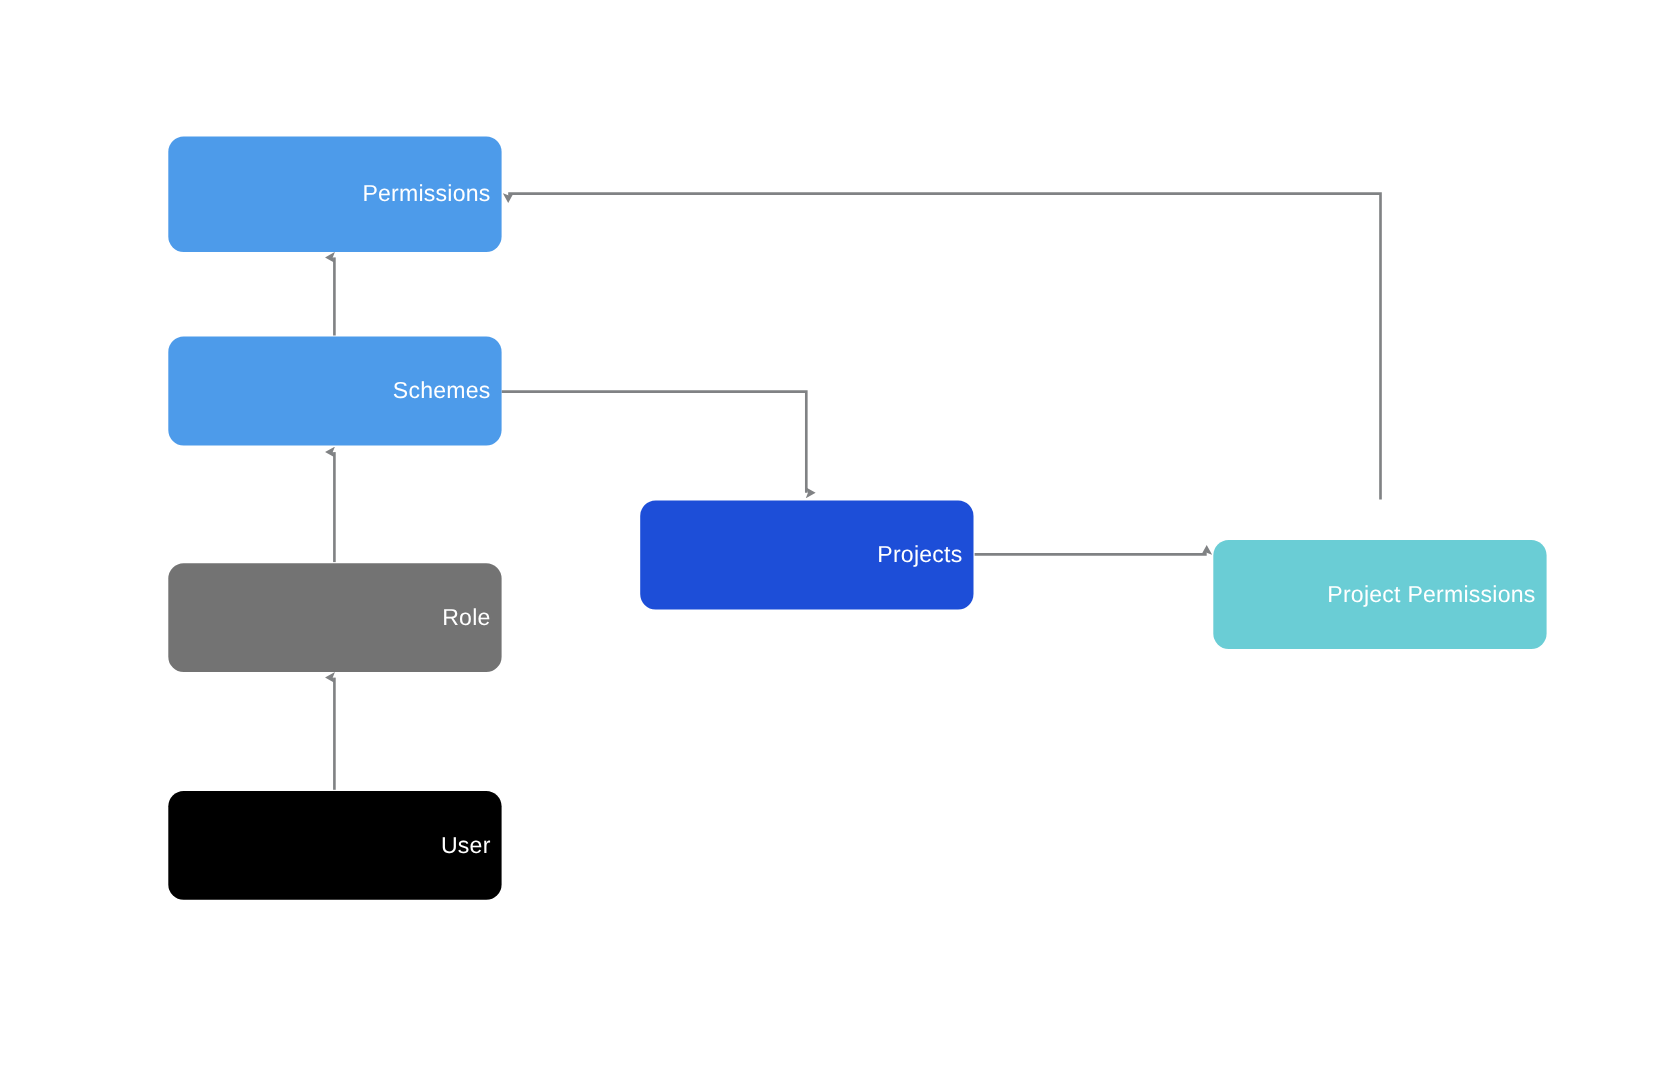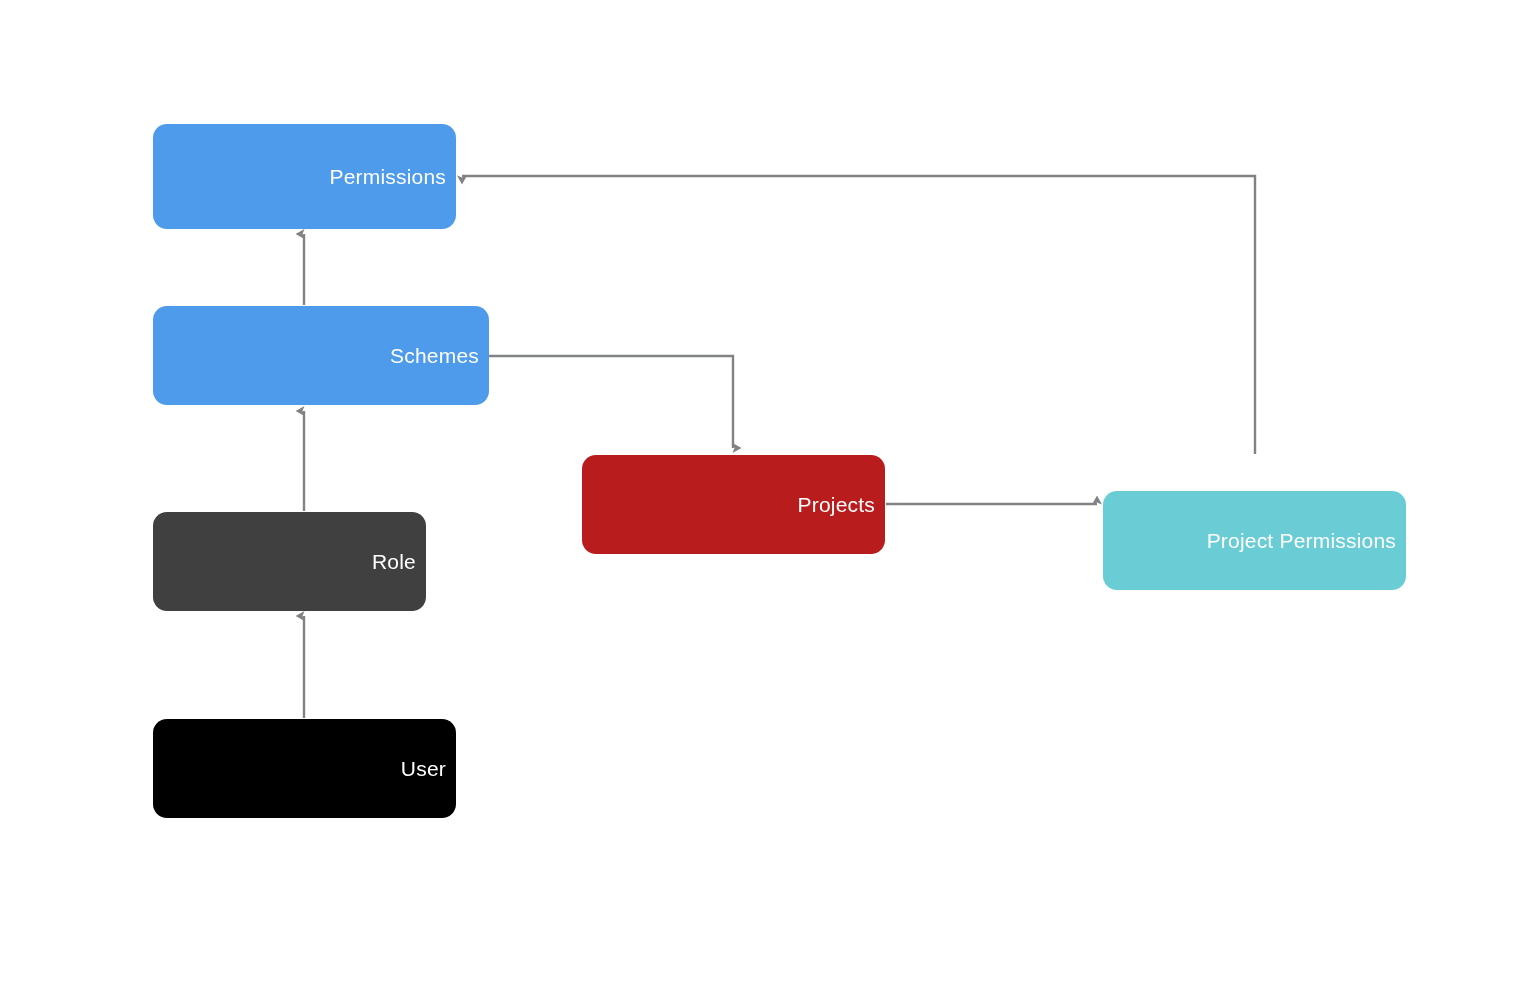--- a/index.html
+++ b/index.html
@@ -78,30 +78,30 @@
         <path d="M 456 356 L 733 356 L 733 448" fill="none" stroke="#808284" stroke-width="2.4" stroke-linecap="butt" stroke-linejoin="miter" marker-end="url(#arrow-down)"></path>
         <path d="M 886 504 L 1097 504" fill="none" stroke="#808284" stroke-width="2.4" stroke-linecap="butt" stroke-linejoin="miter" marker-end="url(#arrow-right)"></path>
         <path d="M 1255 454 L 1255 176 L 462 176" fill="none" stroke="#808284" stroke-width="2.4" stroke-linecap="butt" stroke-linejoin="miter" marker-end="url(#arrow-left)"></path>
       </g>
   </svg>
 
   <div id="nodes-group">
       <div class="node" style="left: 153px; top: 124px; width: 303px; height: 105px; background: rgb(77, 155, 234); color: rgb(255, 255, 255);">
         <span class="node-label">Permissions</span>
       </div>
-      <div class="node" style="left: 153px; top: 306px; width: 336px; height: 99px; background: rgb(77, 155, 234); color: rgb(255, 255, 255);">
+      <div class="node" style="left: 153px; top: 306px; width: 303px; height: 99px; background: rgb(77, 155, 234); color: rgb(255, 255, 255);">
         <span class="node-label">Schemes</span>
       </div>
-      <div class="node" style="left: 153px; top: 512px; width: 273px; height: 99px; background: #404040; color: rgb(255, 255, 255);">
+      <div class="node" style="left: 153px; top: 512px; width: 303px; height: 99px; background: #737373; color: rgb(255, 255, 255);">
         <span class="node-label">Role</span>
       </div>
       <div class="node" style="left: 153px; top: 719px; width: 303px; height: 99px; background: #000000; color: rgb(255, 255, 255);">
         <span class="node-label">User</span>
       </div>
-      <div class="node" style="left: 582px; top: 455px; width: 303px; height: 99px; background: #b91c1c; color: rgb(255, 255, 255);">
+      <div class="node" style="left: 582px; top: 455px; width: 303px; height: 99px; background: #1d4ed8; color: rgb(255, 255, 255);">
         <span class="node-label">Projects</span>
       </div>
       <div class="node" style="left: 1103px; top: 455px; width: 303px; height: 99px; background: rgb(106, 205, 213); color: rgb(255, 255, 255); margin-top: 36px;">
         <span class="node-label">Project Permissions</span>
       </div>
     </div>
 
 </div>
 
 </body></html>

